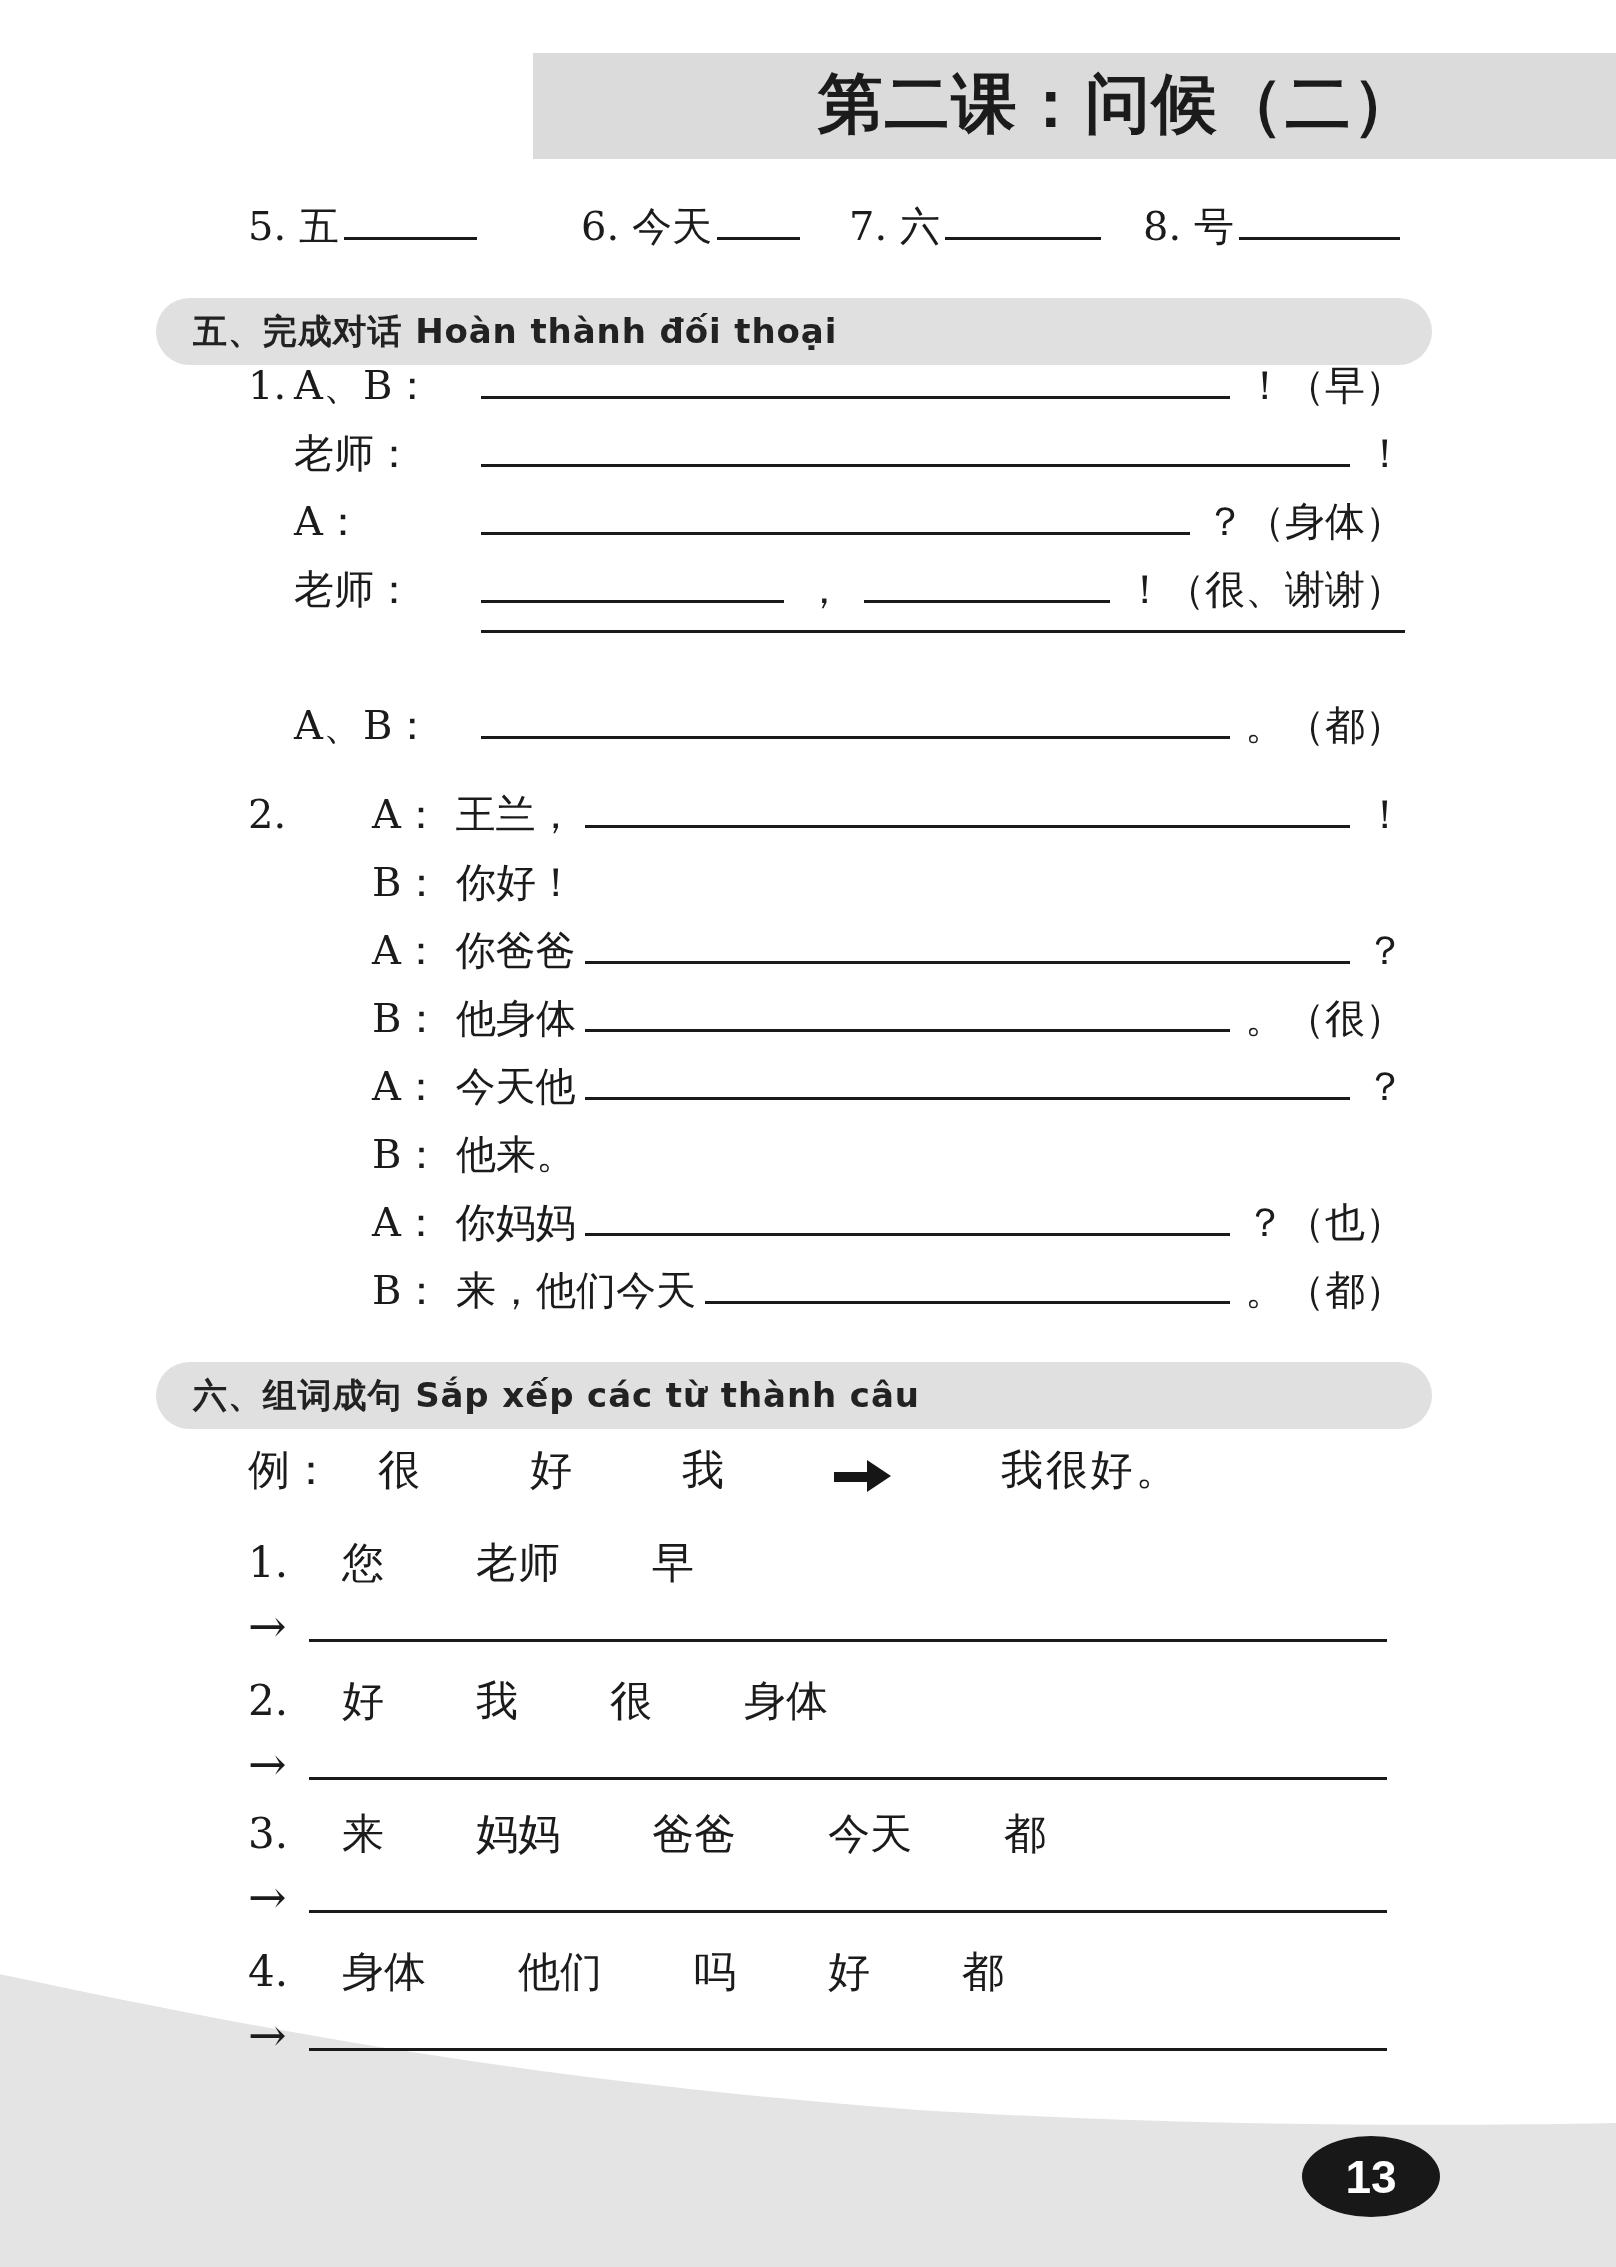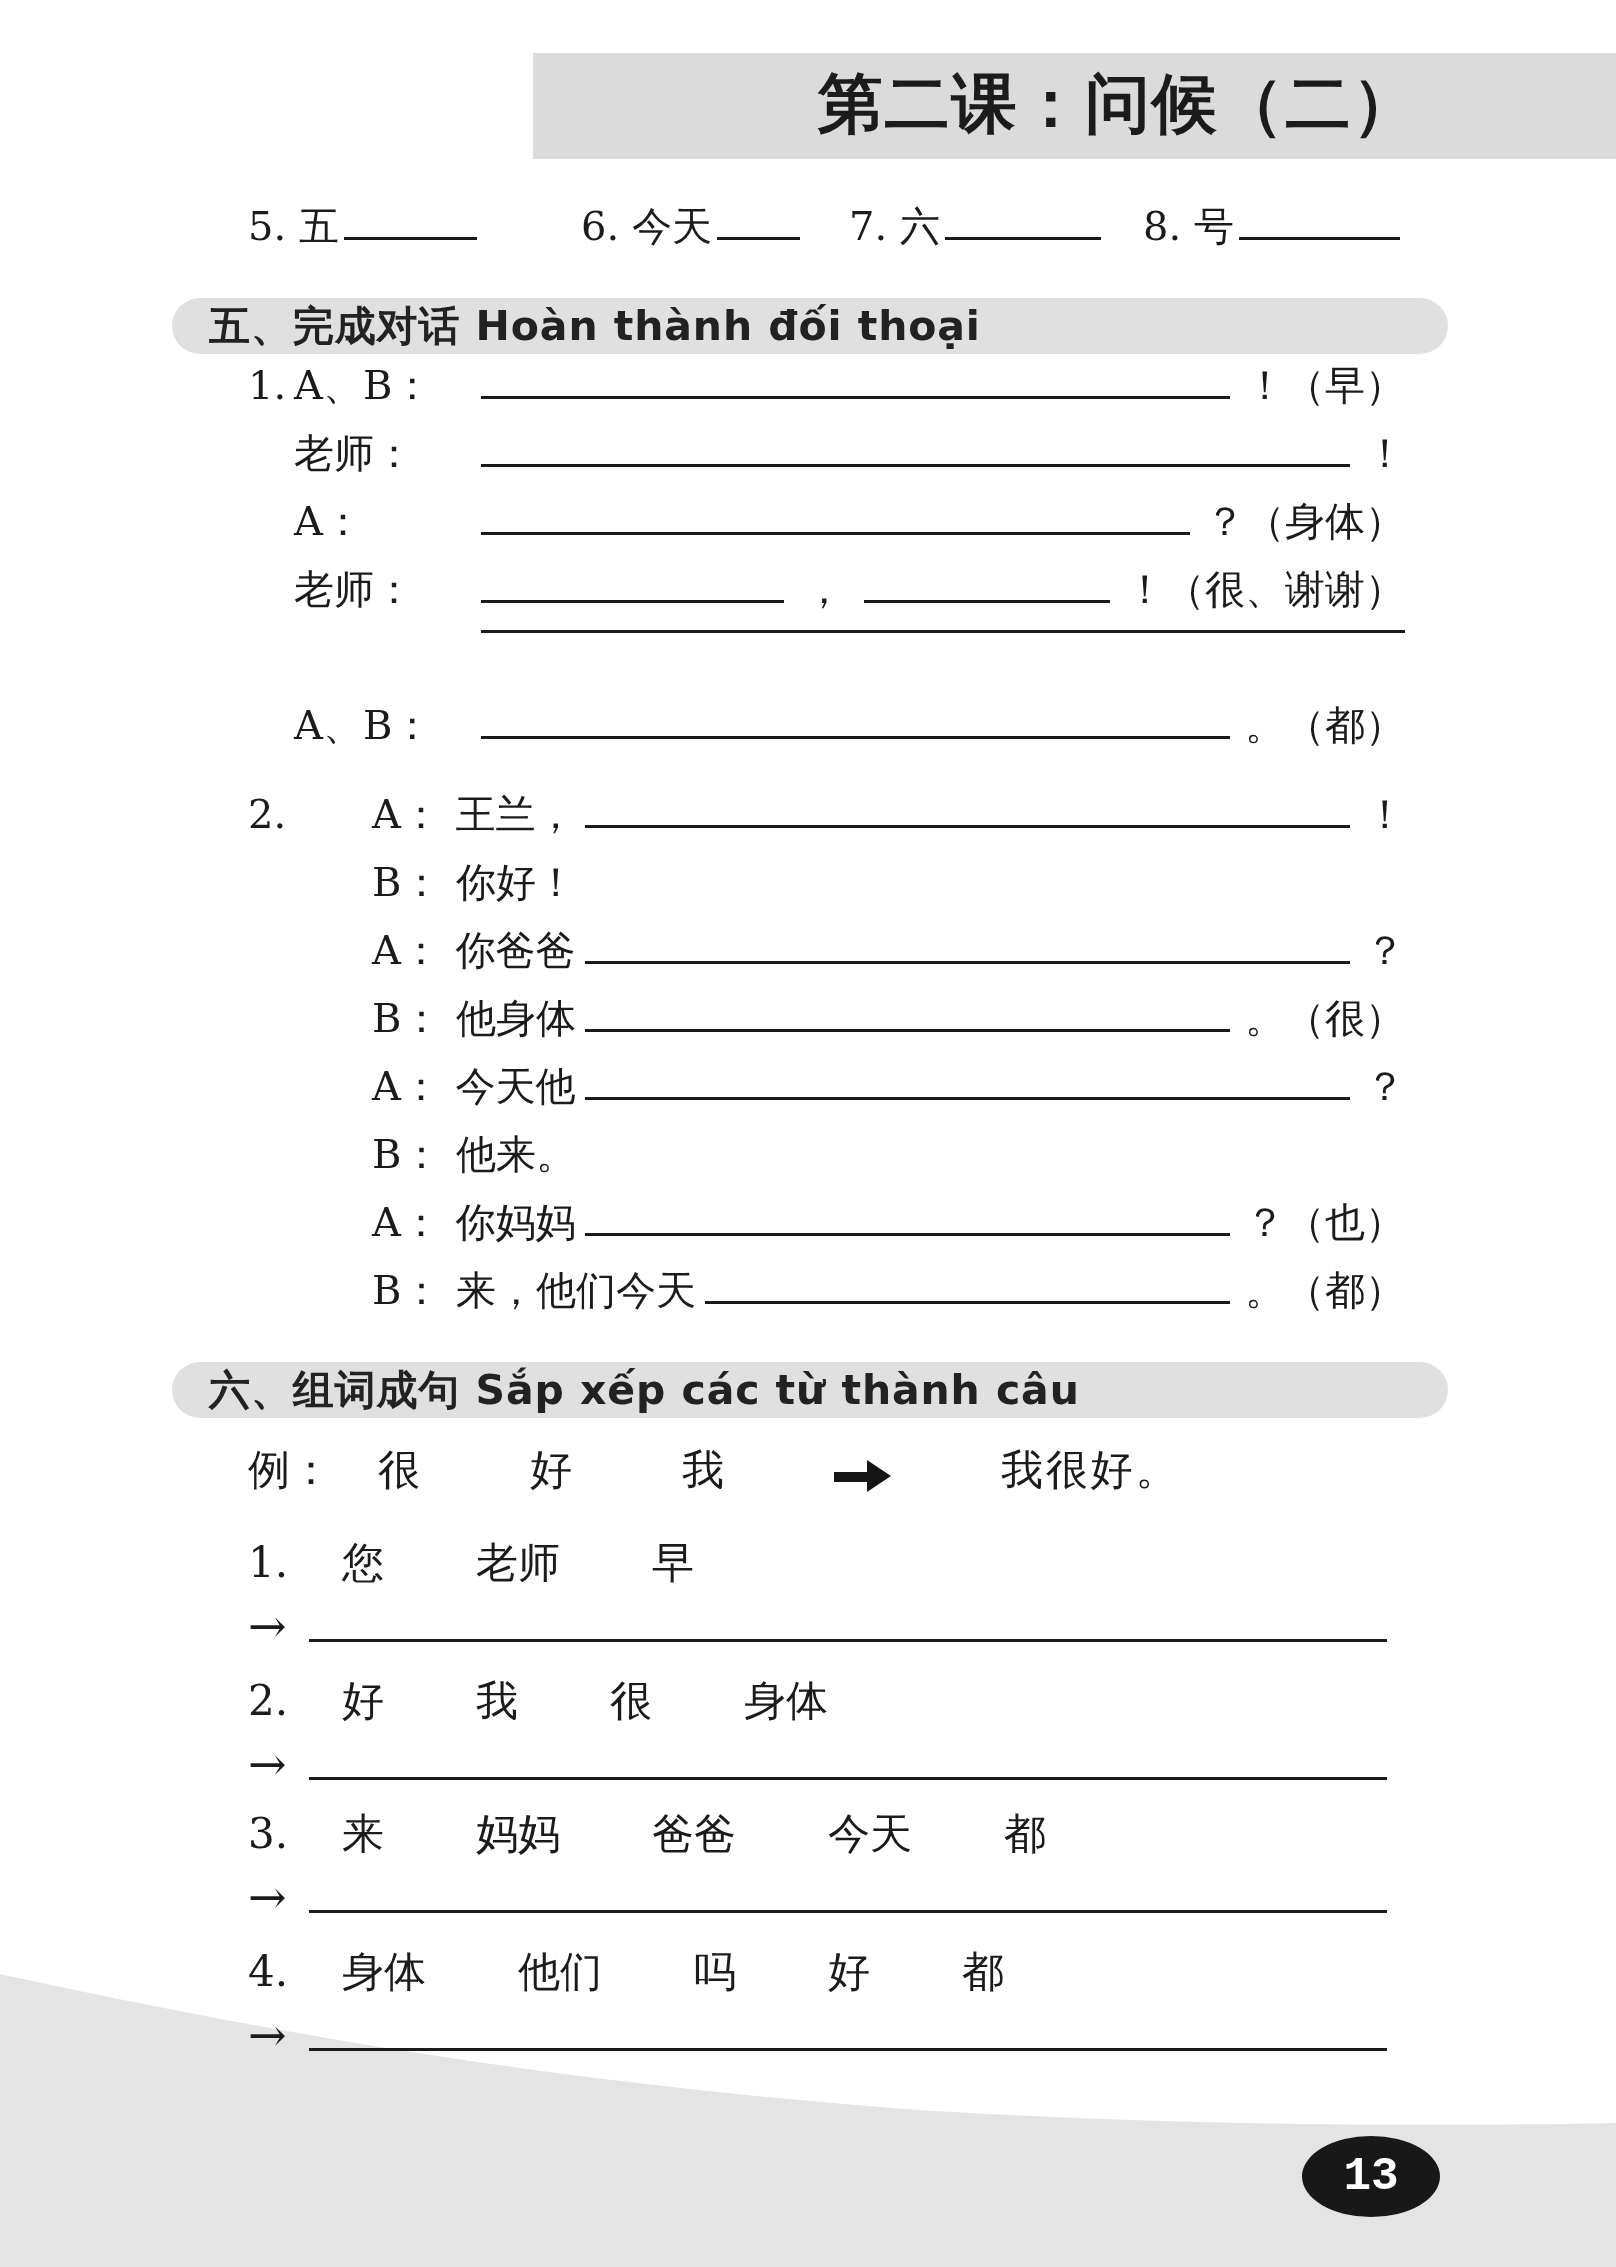--- a/index.html
+++ b/index.html
@@ -36,28 +36,28 @@
   .fitem.f1 { left: 248px; }
   .fitem.f2 { left: 549px; margin-left: 32px; }
   .fitem.f3 { left: 849px; }
   .fitem.f4 { left: 1143px; }
   .fblank { display: inline-block; height: 1.8px; border-bottom: 3.7px solid #1a1a1a; margin-left: 5.5px; }
   .fb1 { width: 133px; } .fb2 { width: 83px; } .fb3 { width: 156px; } .fb4 { width: 161px; }
 
   
   .pill {
     position: absolute;
-    left: 172px; width: 1276px; height: 56px;
+    left: 156px; width: 1276px; height: 67px;
     background: #e0e0e1;
     border-radius: 34px;
     display: flex; align-items: center;
     padding-left: 37px; box-sizing: border-box;
     font-family: "DejaVu Sans", "Liberation Sans", sans-serif;
     font-weight: bold;
-    font-size: 41px;
+    font-size: 34px;
     letter-spacing: 0.9px;
     color: #222;
   }
   .pill5 { top: 298px; }
   .pill6 { top: 1362px; }
 
   
   .dlg { position: absolute; left: 248px; width: 1157px; font-size: 40px; }
   .dlg1 { top: 358px; }
   .dlg2 { top: 787px; }
@@ -101,21 +101,21 @@
 
   
   .swoosh { position: absolute; left: 0; top: 1965px; width: 1616px; height: 302px; z-index: 0; }
   .content { position: relative; z-index: 1; }
   .page-badge {
     position: absolute; left: 1302px; top: 2136px; width: 138px; height: 81px;
     background: #181818; border-radius: 50%;
     display: flex; align-items: center; justify-content: center;
     color: #ffffff; font-size: 46px; font-weight: bold;
     z-index: 2;
-    font-family: Liberation Mono, monospace;
+    font-family: Liberation Sans, sans-serif;
   }
 </style>
 </head>
 <body>
 
 <div class="page">
 
   <svg class="swoosh" viewBox="0 0 1760 329" preserveAspectRatio="none" aria-hidden="true">
     <path d="M0,10 C260,65 560,125 1000,158 C1300,176 1560,176 1760,172 L1760,329 L0,329 Z" fill="#e4e4e4"></path>
   </svg>

